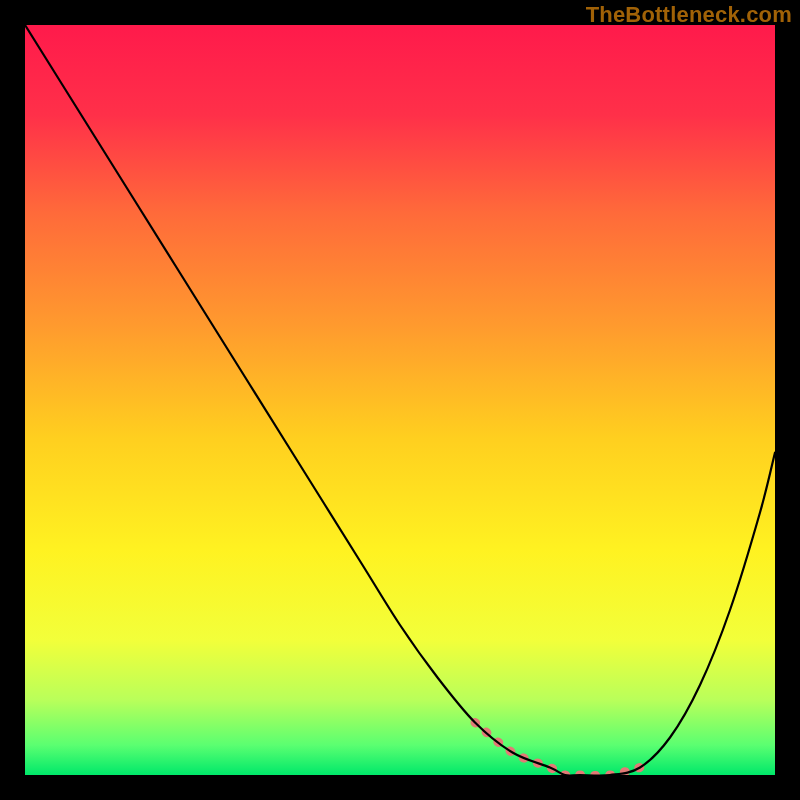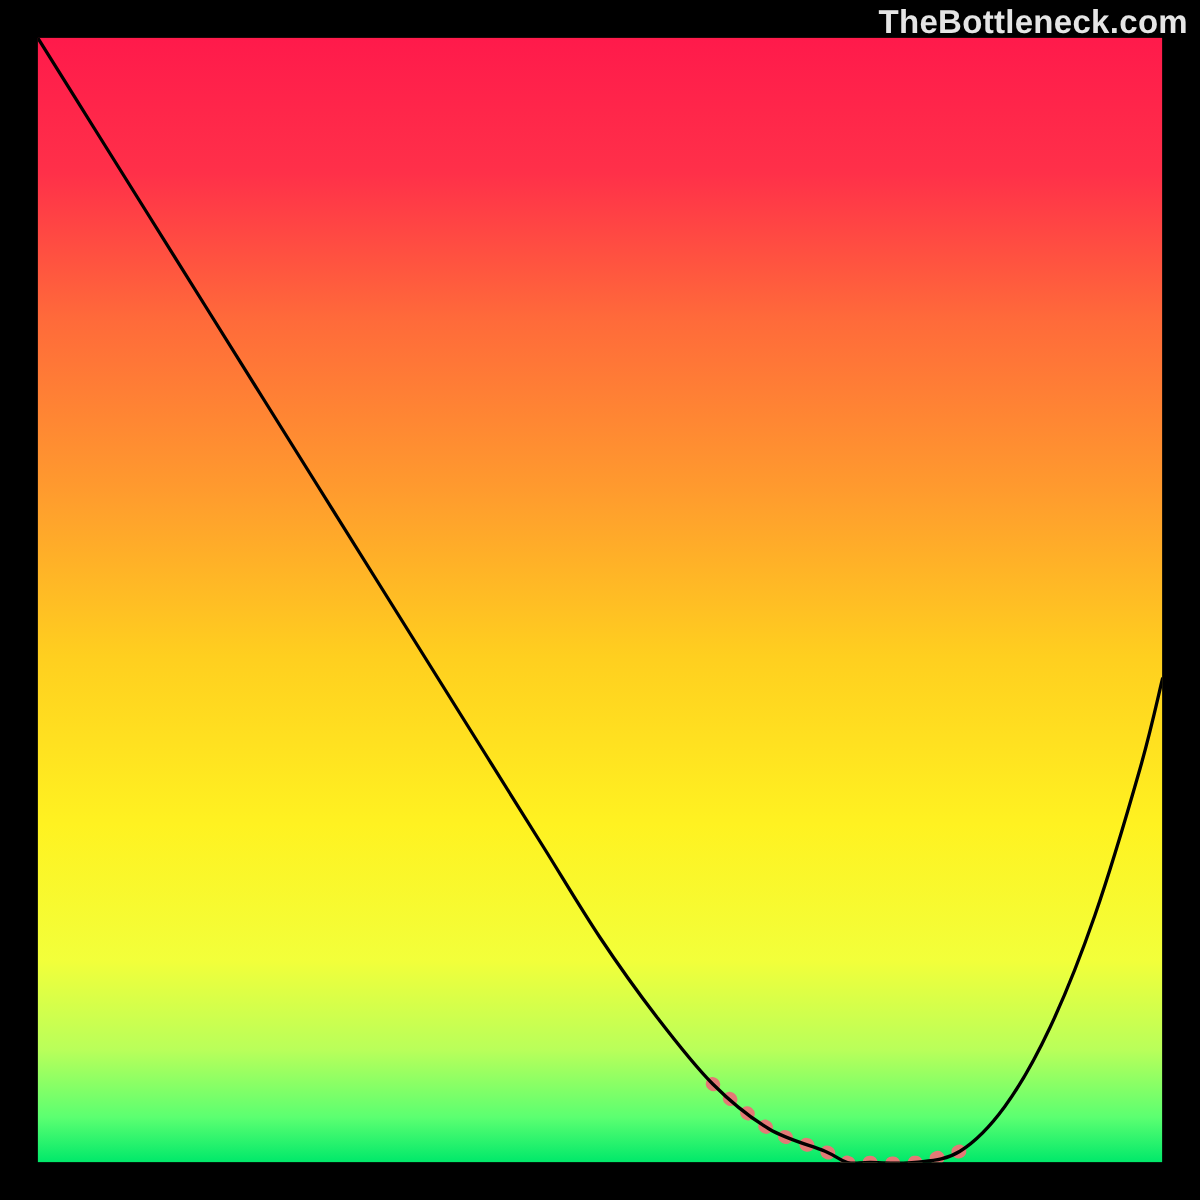--- a/index.html
+++ b/index.html
@@ -15,21 +15,21 @@
     position: relative;
     width: 800px;
     height: 800px;
   }
   .watermark {
     position: absolute;
     top: 2px;
     right: 8px;
     font-size: 22px;
     font-weight: 600;
-    color: #e5e5e5;
+    color: #a16207;
     letter-spacing: 0.2px;
     z-index: 30;
   }
   .plot {
     position: absolute;
     left: 25px;
     top: 25px;
     width: 750px;
     height: 750px;
     overflow: hidden;

